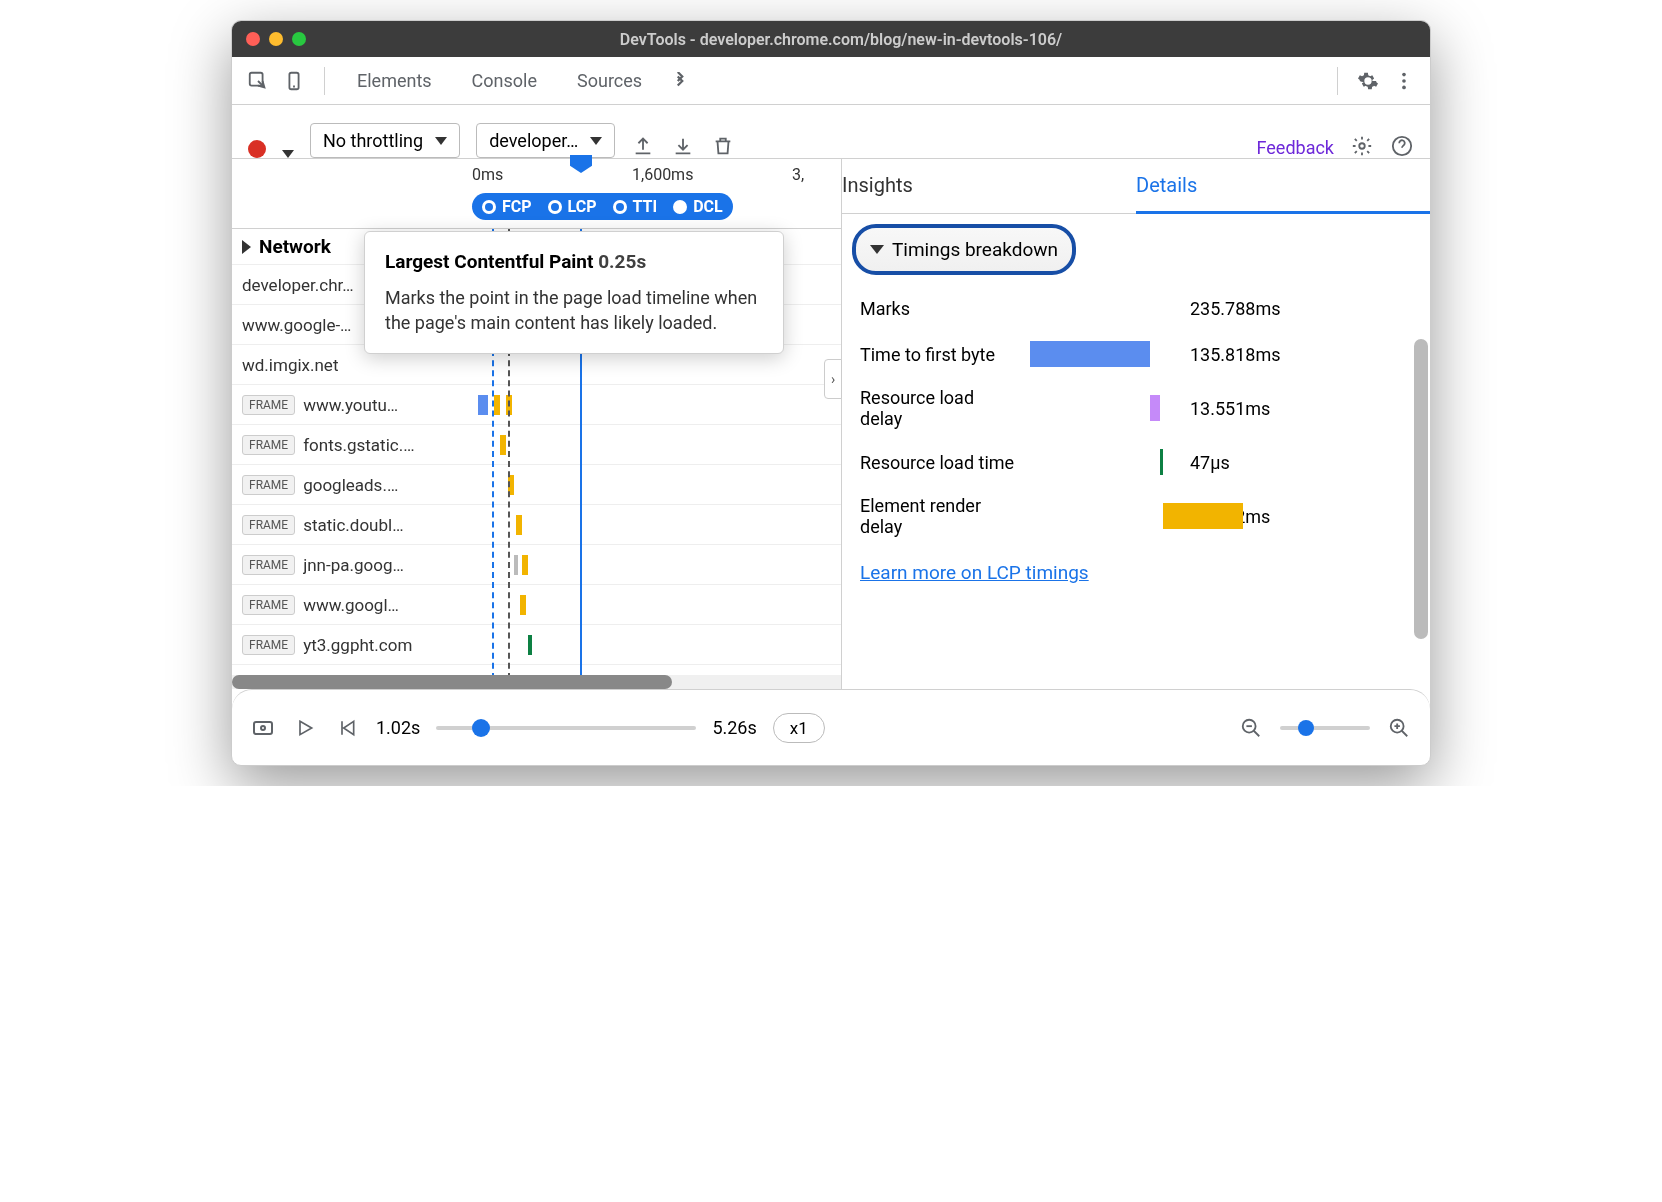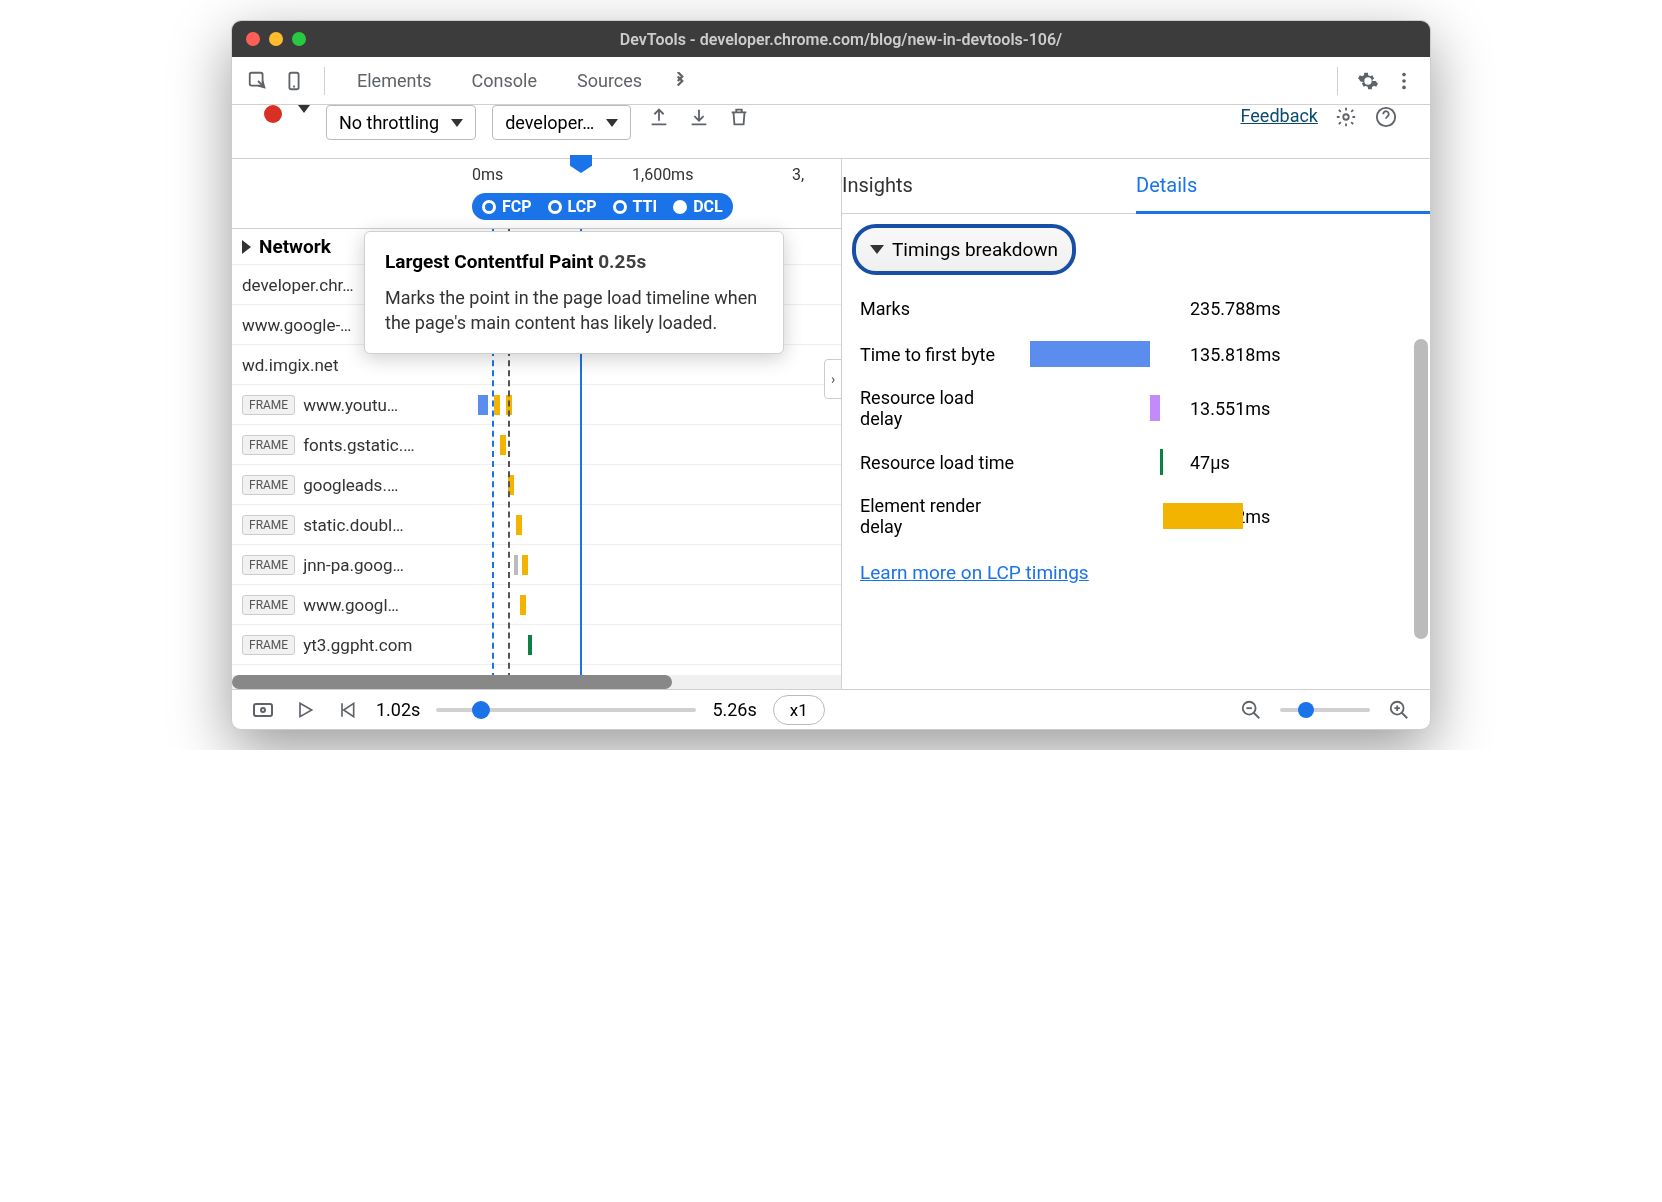--- a/index.html
+++ b/index.html
@@ -15,26 +15,26 @@
 
 .tabbar { display: flex; align-items: center; height: 48px; border-bottom: 1px solid #d0d0d0; padding: 0 12px; gap: 8px; }
 .tabbar .ticon { width: 28px; height: 28px; display: flex; align-items: center; justify-content: center; color: #5f6368; cursor: pointer; }
 .tabbar .divider { width: 1px; height: 28px; background: #d0d0d0; margin: 0 8px; }
 .tab { padding: 0 16px; height: 48px; display: flex; align-items: center; font-size: 18px; color: #5f6368; cursor: pointer; gap: 8px; }
 .tab.active { color: #1a73e8; border-bottom: 3px solid #1a73e8; margin-bottom: -1px; }
 .flask { width: 14px; height: 14px; }
 .close-x { font-size: 16px; color: #5f6368; }
 .spacer { flex: 1; }
 
-.toolbar { display: flex; align-items: flex-start; height: 54px; border-bottom: 1px solid #d0d0d0; padding: 0 32px; gap: 16px; }
+.toolbar { display: flex; align-items: flex-end; height: 54px; border-bottom: 1px solid #d0d0d0; padding: 0 16px; gap: 16px; }
 .rec-dot { width: 18px; height: 18px; border-radius: 50%; background: #d93025; }
 .caret-down { width: 0; height: 0; border-left: 6px solid transparent; border-right: 6px solid transparent; border-top: 8px solid #333; }
 .select-box { display: flex; align-items: center; gap: 12px; border: 1px solid #bbb; border-radius: 4px; padding: 6px 12px; font-size: 18px; cursor: pointer; }
 .tb-icon { width: 24px; height: 24px; color: #5f6368; display: flex; align-items: center; justify-content: center; cursor: pointer; }
-.feedback-link { text-decoration: underline; color: #0c4a6e; font-size: 18px; }
+.feedback-link { color: #6d28d9; font-size: 18px; }
 
 .content { display: flex; height: 530px; }
 .left-pane { width: 610px; position: relative; border-right: 1px solid #d0d0d0; display: flex; flex-direction: column; }
 .right-pane { flex: 1; display: flex; flex-direction: column; position: relative; }
 
 .timeline-header { height: 70px; position: relative; border-bottom: 1px solid #d0d0d0; }
 .time-labels { position: absolute; top: 6px; left: 240px; right: 0; display: flex; font-size: 16px; color: #333; }
 .time-labels span { position: absolute; }
 .pill-row { position: absolute; top: 34px; left: 240px; background: #1a73e8; border-radius: 16px; padding: 4px 10px; display: flex; gap: 16px; color: white; font-weight: 700; font-size: 16px; align-items: center; }
 .pill-item { display: flex; align-items: center; gap: 6px; }
@@ -68,21 +68,21 @@
 .timing-val { font-size: 18px; }
 .learn-more { color: #1a73e8; text-decoration: underline; font-size: 19px; padding: 14px 18px; display: inline-block; }
 
 .tooltip { position: absolute; left: 132px; top: 72px; width: 420px; background: white; border: 1px solid #d0d0d0; border-radius: 6px; box-shadow: 0 4px 20px rgba(0,0,0,0.2); padding: 18px 20px; z-index: 100; }
 .tooltip-title { font-size: 19px; font-weight: 700; margin-bottom: 12px; }
 .tooltip-title .val { color: #404040; margin-top: 16px; }
 .tooltip-body { font-size: 18px; color: #333; line-height: 1.4; }
 
 .expand-handle { position: absolute; right: -1px; top: 200px; width: 18px; height: 40px; border: 1px solid #ccc; background: white; border-radius: 4px 0 0 4px; display: flex; align-items: center; justify-content: center; font-size: 14px; color: #555; cursor: pointer; }
 
-.footer { display: flex; align-items: center; height: 40px; border-top: 1px solid #d0d0d0; padding: 0 18px; gap: 16px; }
+.footer { display: flex; align-items: center; height: 76px; border-top: 1px solid #d0d0d0; padding: 0 18px; gap: 16px; border-radius: 20px; }
 .footer .fticon { width: 26px; height: 26px; display: flex; align-items: center; justify-content: center; color: #5f6368; cursor: pointer; }
 .slider { flex: 0 0 260px; height: 4px; background: #d0d0d0; border-radius: 2px; position: relative; }
 .slider .thumb { position: absolute; width: 18px; height: 18px; background: #1a73e8; border-radius: 50%; top: -7px; }
 .zoom-pill { border: 1px solid #bbb; border-radius: 16px; padding: 4px 16px; font-size: 17px; }
 .mini-slider { width: 90px; height: 4px; background: #d0d0d0; border-radius: 2px; position: relative; }
 .mini-slider .thumb { position: absolute; width: 16px; height: 16px; background: #1a73e8; border-radius: 50%; top: -6px; left: 18px; }
 
 .hscroll { position: absolute; bottom: 0; left: 0; right: 0; height: 14px; background: #f0f0f0; }
 .hscroll .sthumb { position: absolute; left: 0; width: 440px; height: 14px; background: #888; border-radius: 7px; }
 .vscroll { position: absolute; top: 60px; right: 2px; bottom: 60px; width: 14px; }

